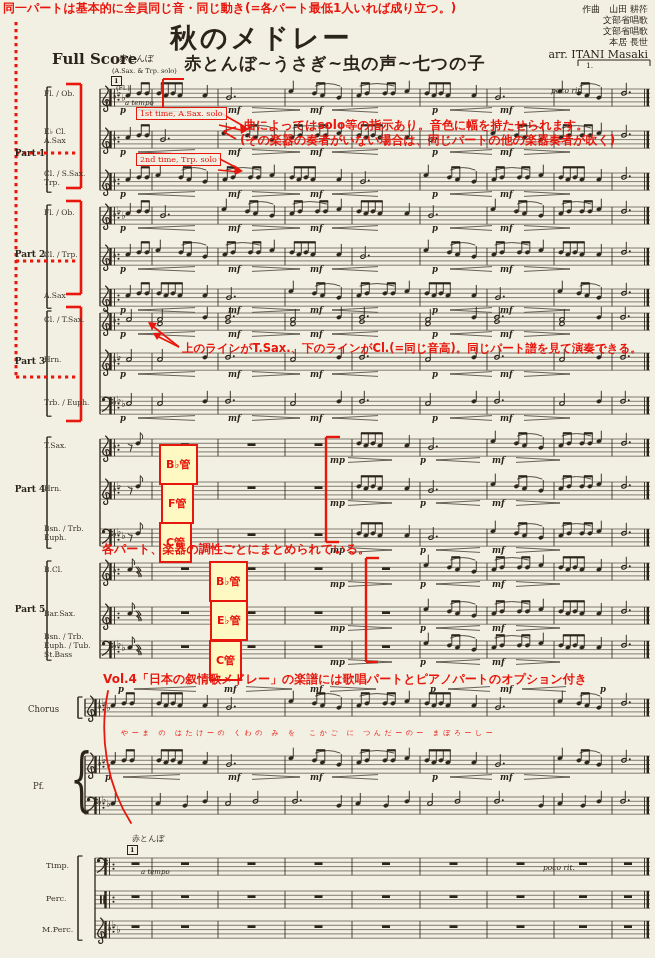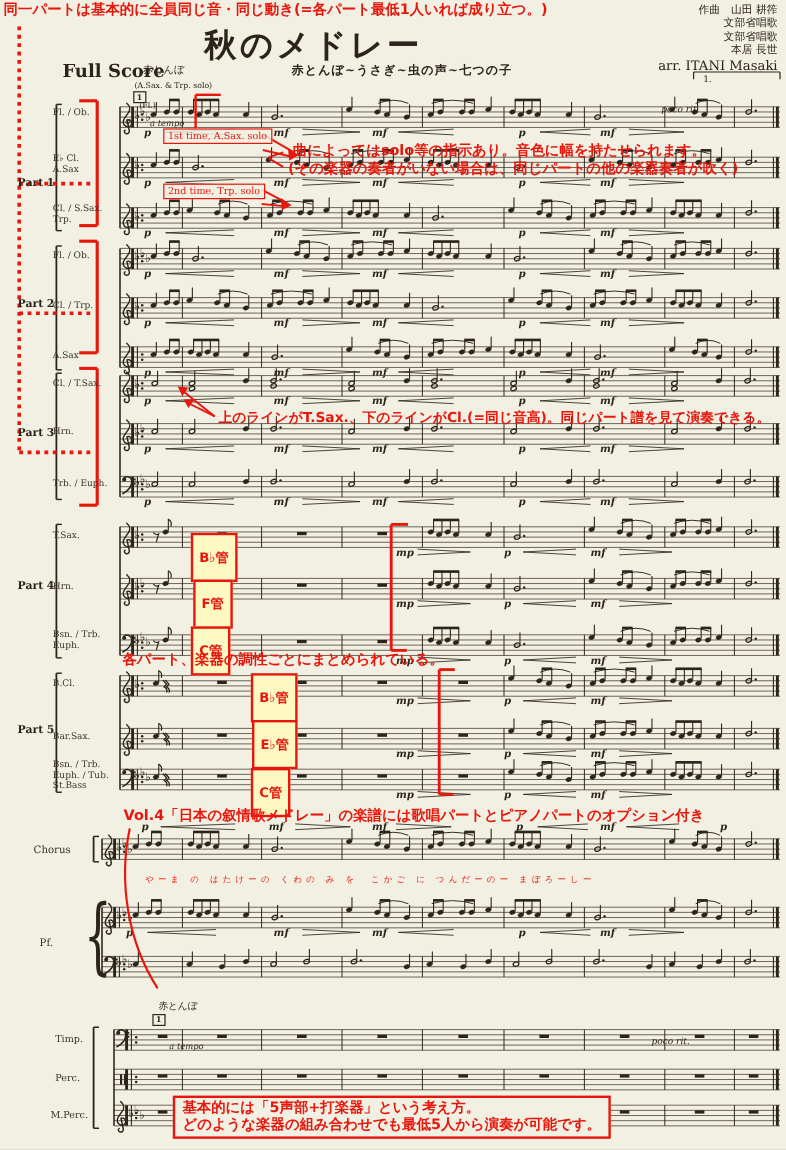--- a/index.html
+++ b/index.html
@@ -15,21 +15,21 @@
         padding:12px 5px;line-height:13px;white-space:nowrap;}
   .sbox{border:1.5px solid #e8170d;background:rgba(242,239,227,.85);color:#e8170d;
         font-size:8px;padding:0 3px;line-height:11px;white-space:nowrap;font-family:"DejaVu Serif",serif;}
   .it{font-style:italic;margin-top:23px;}
   .rmark{border:1px solid #2b241b;font-size:6.5px;line-height:8px;padding:0 2px;font-weight:bold;background:#f2efe3;}
   .score-txt{white-space:nowrap;color:#2b241b;}
   .credits{text-align:right;font-size:9px;line-height:1.22;}
   .lyr{font-family:"DejaVu Sans",sans-serif;font-size:7px;letter-spacing:3.5px;white-space:nowrap;color:#e8170d;}
   .bbox{border:2px solid #e8170d;background:#f2efe3;padding:2px 6px;}
   .title{font-size:27px;font-weight:bold;letter-spacing:3px;text-align:left;}
-  .subtitle{font-size:10px;font-weight:bold;text-align:center;letter-spacing:1px;}
+  .subtitle{font-size:17px;font-weight:bold;text-align:center;letter-spacing:1px;}
 </style>
 </head>
 <body>
 
 <div class="page">
 
   <svg id="notation" class="abs" style="left:0;top:0" width="655" height="958">
       <g>
         <line x1="100" y1="89" x2="650" y2="89" stroke="#554b3e" stroke-width="0.7" stroke-linecap="butt"></line>
         <line x1="100" y1="93.3" x2="650" y2="93.3" stroke="#554b3e" stroke-width="0.7" stroke-linecap="butt"></line>
@@ -1977,17 +1977,13 @@
   <div class="abs jnote" style="left:182px;top:342px;font-size:11.5px">上のラインがT.Sax.、下のラインがCl.(=同じ音高)。同じパート譜を見て演奏できる。</div>
   <div class="abs kbox" style="left:159px;top:444px">B♭管</div>
   <div class="abs kbox" style="left:161px;top:483px">F管</div>
   <div class="abs kbox" style="left:159px;top:522px">C管</div>
   <div class="abs jnote" style="left:102px;top:543px">各パート、楽器の調性ごとにまとめられている。</div>
   <div class="abs kbox" style="left:209px;top:561px">B♭管</div>
   <div class="abs kbox" style="left:210px;top:600px">E♭管</div>
   <div class="abs kbox" style="left:209px;top:640px">C管</div>
   <div class="abs jnote" style="left:103px;top:673px">Vol.4「日本の叙情歌メドレー」の楽譜には歌唱パートとピアノパートのオプション付き</div>
   <div class="abs lyr" style="left:121px;top:728px">やーま の はたけーの くわの み を　こかご に つんだーのー まぼろーしー</div>
-  <div class="abs bbox" style="left:144px;top:913px">
-    <div class="jnote">基本的には「5声部+打楽器」という考え方。</div>
-    <div class="jnote">どのような楽器の組み合わせでも最低5人から演奏が可能です。</div>
-  </div>
 </div>
 
 </body></html>

